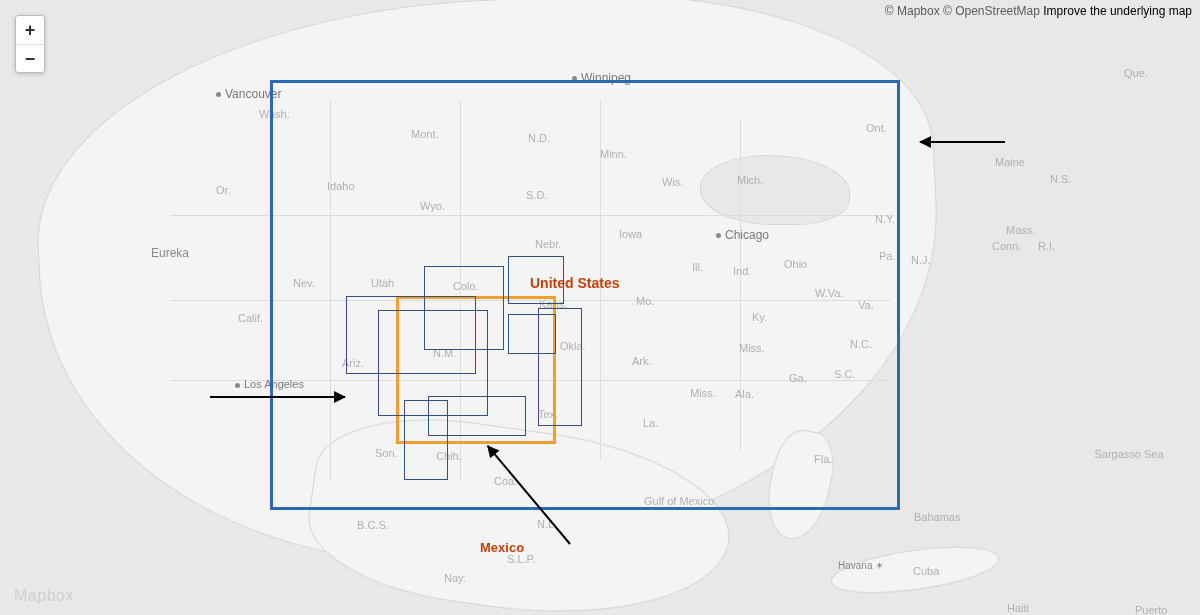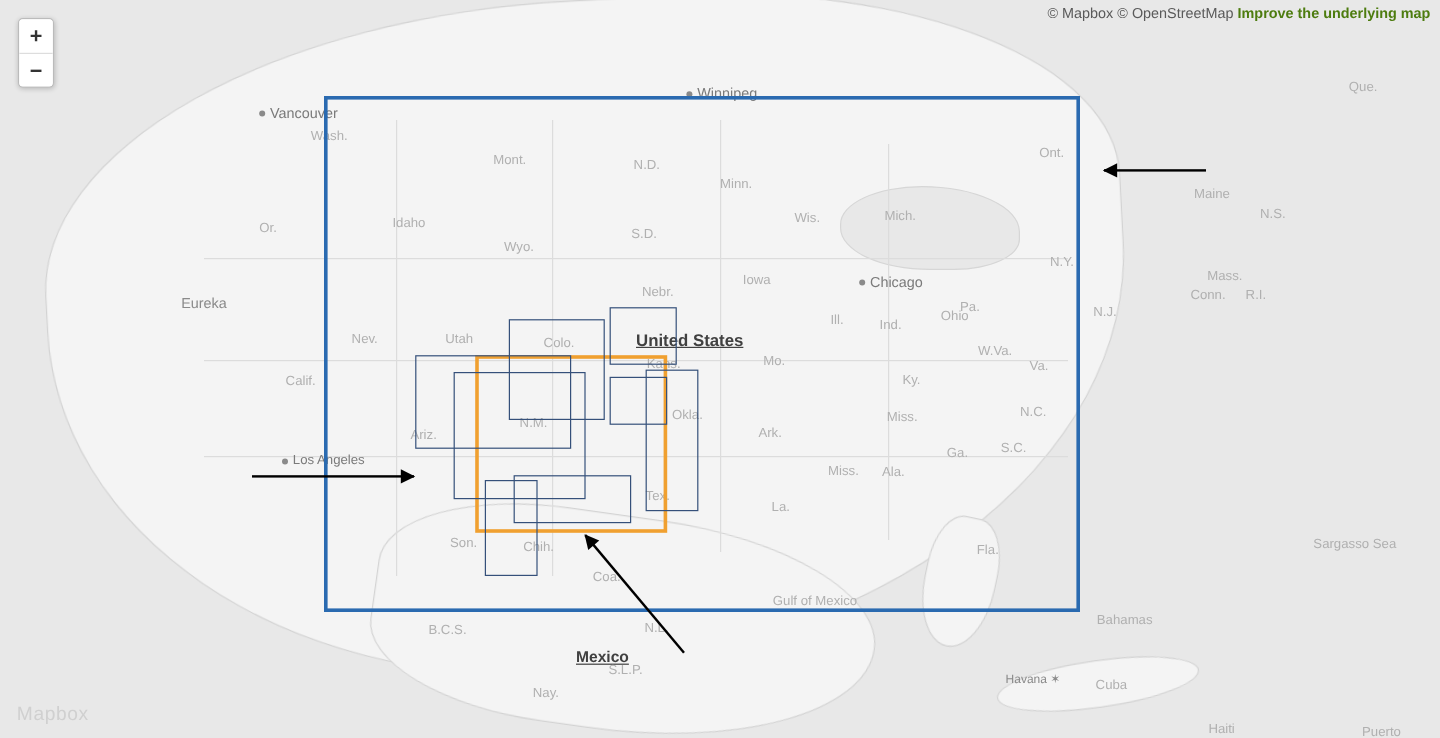--- a/index.html
+++ b/index.html
@@ -32,21 +32,21 @@
   .state-line{position:absolute;background:#dcdcdc;}
   .h{height:1px;} .v{width:1px;}
 
   .map-label{
     position:absolute;
     color:#b0b0b0;
     font-size:11px;
     white-space:nowrap;
     pointer-events:none;
   }
-  .map-label.bigger{font-size:14px;color:#404040;font-weight:600;text-decoration:underline;}
+  .map-label.bigger{font-size:14px;color:#c2410c;font-weight:600;}
   .city-dot::before{
     content:"";display:inline-block;width:5px;height:5px;border-radius:50%;
     background:#8a8a8a;margin-right:4px;vertical-align:middle;
   }
   .city-dot{color:#7a7a7a;font-size:12px;}
 
   
   .zoom{
     position:absolute; left:15px; top:15px;
     width:30px; border:1px solid #bbb; border-radius:4px;
@@ -57,21 +57,21 @@
     display:block;width:100%;height:28px;border:none;background:#fff;
     font-size:18px;line-height:26px;color:#333;cursor:pointer;
     font-weight:bold;
   }
   .zoom button + button{border-top:1px solid #ddd;}
 
   
   .attrib{
     position:absolute; right:8px; top:4px; font-size:12px; color:#5a5a5a;
   }
-  .attrib a{color:#4d7c0f;text-decoration:none;font-weight:700;text-align:right;}
+  .attrib a{color:#000000;text-decoration:none;font-weight:400;text-align:right;}
   .mb-logo{
     position:absolute;left:14px;bottom:10px;color:#d0d0d0;
     font-family:"Helvetica Neue",Arial,sans-serif;font-weight:500;font-size:16px;
     letter-spacing:.5px;
   }
 
   
   .box{position:absolute;background:transparent;}
   .mosaic{border:3px solid #2a6ab0;}
   .quadkey{border:3px solid #f0a030;}
@@ -146,21 +146,21 @@
   <div class="map-label" style="left:1050px;top:173px">N.S.</div>
   <div class="map-label" style="left:216px;top:184px">Or.</div>
   <div class="map-label" style="left:293px;top:277px">Nev.</div>
   <div class="map-label" style="left:371px;top:277px">Utah</div>
   <div class="map-label" style="left:453px;top:280px">Colo.</div>
   <div class="map-label" style="left:535px;top:238px">Nebr.</div>
   <div class="map-label" style="left:619px;top:228px">Iowa</div>
   <div class="map-label" style="left:692px;top:261px">Ill.</div>
   <div class="map-label" style="left:733px;top:265px">Ind.</div>
   <div class="map-label" style="left:784px;top:258px">Ohio</div>
-  <div class="map-label" style="left:800px;top:250px">Pa.</div>
+  <div class="map-label" style="left:879px;top:250px">Pa.</div>
   <div class="map-label" style="left:815px;top:287px">W.Va.</div>
   <div class="map-label" style="left:858px;top:299px">Va.</div>
   <div class="map-label" style="left:238px;top:312px">Calif.</div>
   <div class="map-label" style="left:342px;top:357px">Ariz.</div>
   <div class="map-label" style="left:433px;top:347px">N.M.</div>
   <div class="map-label" style="left:539px;top:298px">Kans.</div>
   <div class="map-label" style="left:636px;top:295px">Mo.</div>
   <div class="map-label" style="left:752px;top:311px">Ky.</div>
   <div class="map-label" style="left:560px;top:340px">Okla.</div>
   <div class="map-label" style="left:632px;top:355px">Ark.</div>

